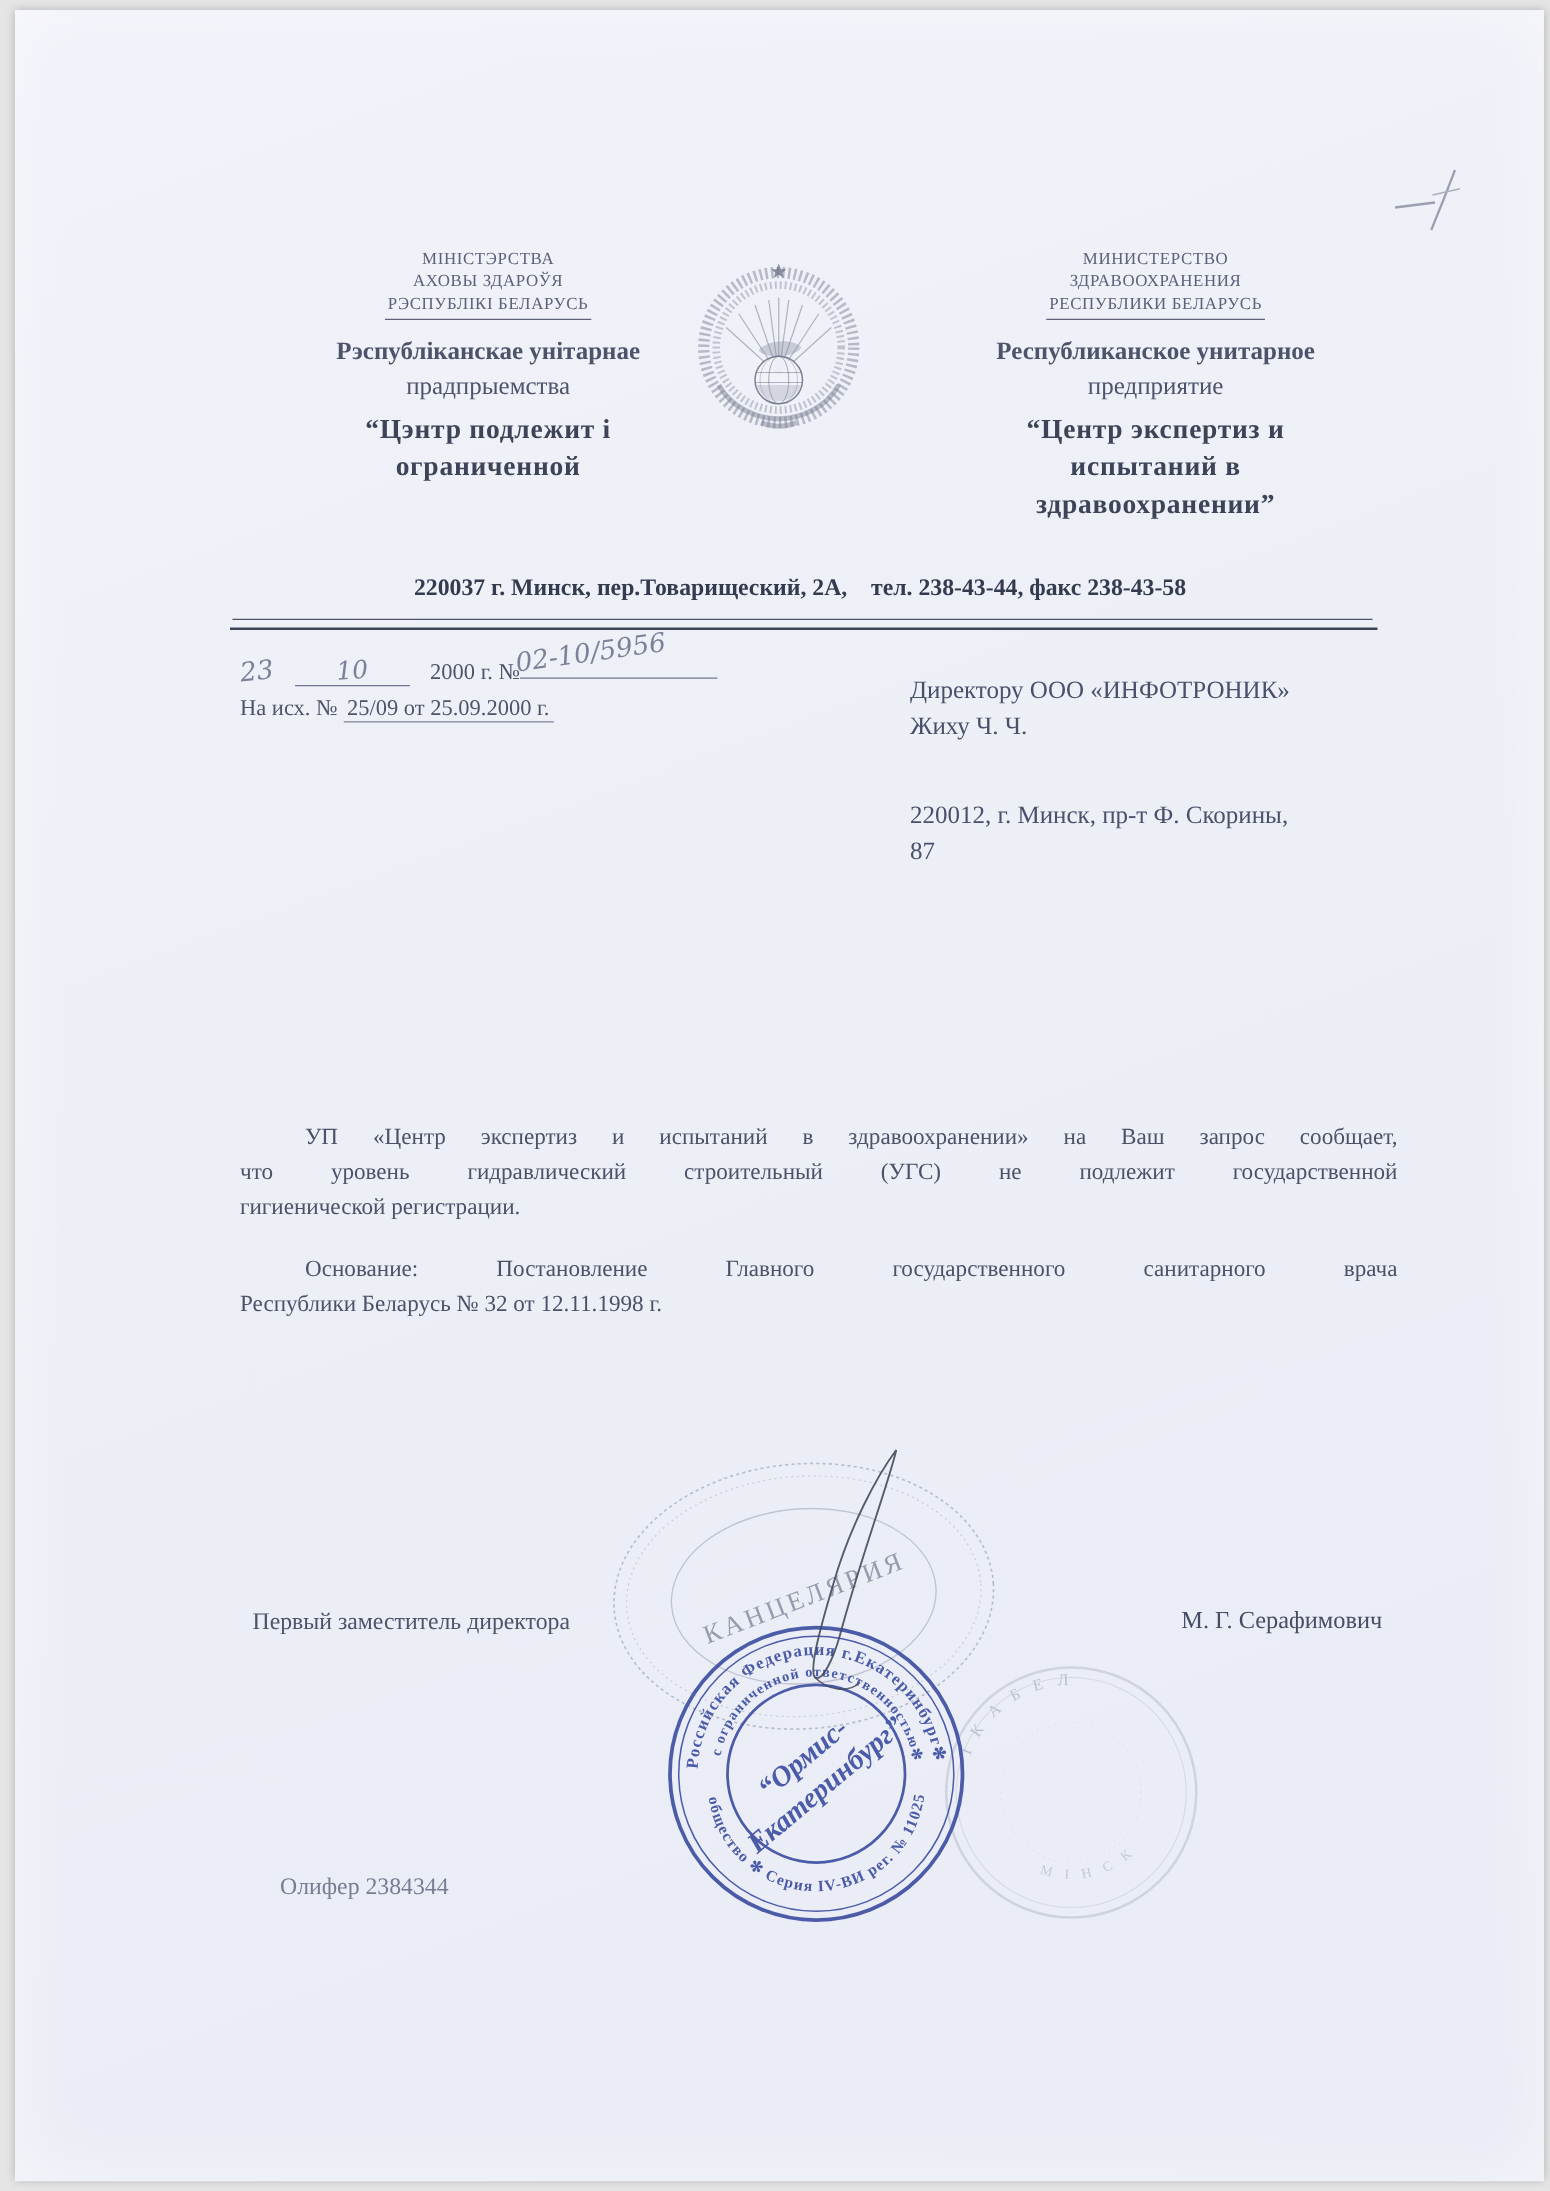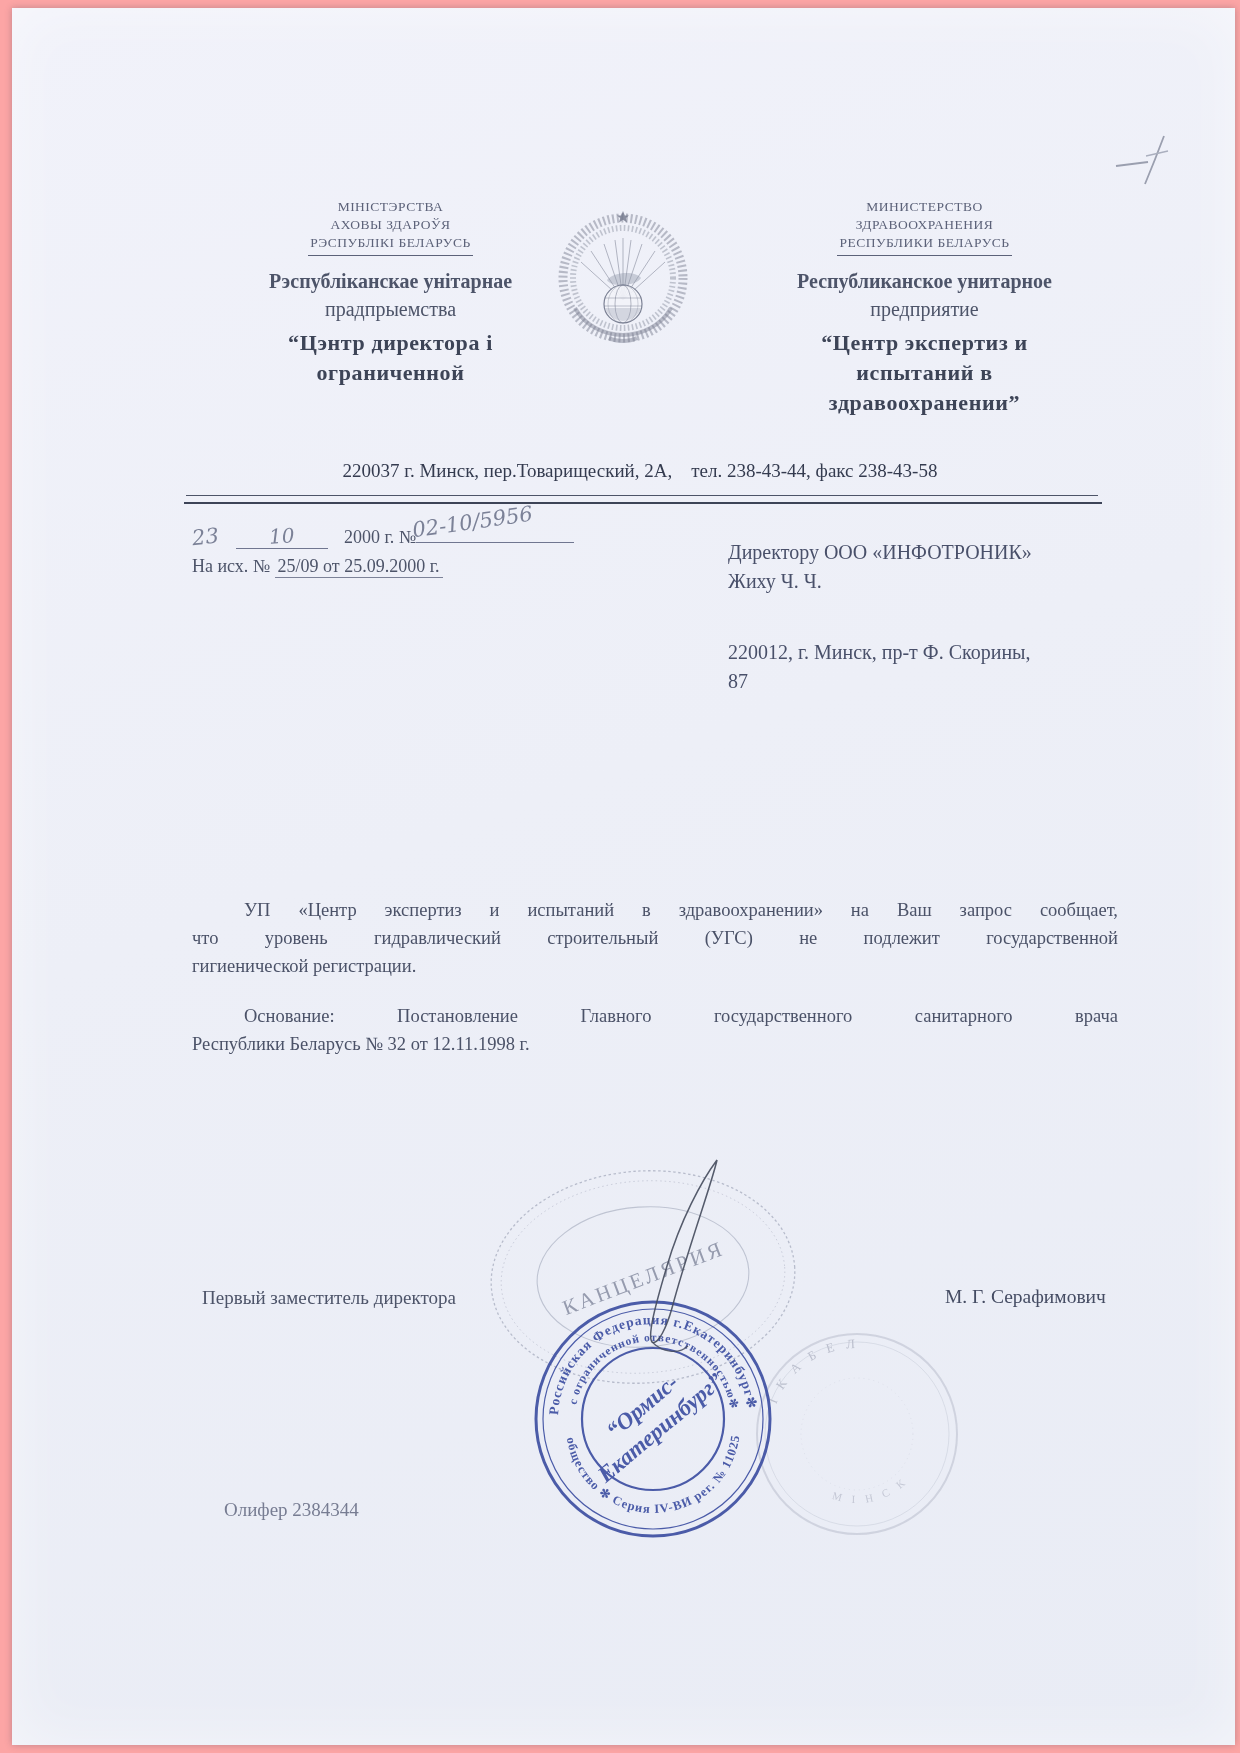--- a/index.html
+++ b/index.html
@@ -1,36 +1,36 @@
 <!DOCTYPE html>
 <html><head>
 <meta charset="utf-8">
 <style>
   html,body{margin:0;padding:0;background:#fbfbfd;}
-  .stage{position:relative;width:1240px;height:1753px;overflow:hidden;background:#fca5a5;
+  .stage{position:relative;width:1240px;height:1753px;overflow:hidden;background:#e5e5e5;
          font-family:"Liberation Serif", serif;}
   .paper{position:absolute;left:12px;top:8px;right:5px;bottom:8px;
          background:linear-gradient(160deg,#f1f2fa 0%,#edeff7 45%,#e9ecf5 100%);
          box-shadow:0 0 7px rgba(40,45,70,.28), inset 0 0 60px rgba(255,255,255,.5);}
   .abs{position:absolute;}
   .ctr{text-align:center;}
 
   
   .hdr{width:445px;color:#555b72;}
   .hdr-left{left:156px;top:190px;}
   .hdr-right{left:690px;top:190px;}
   .min-line{font-size:13.5px;line-height:18px;letter-spacing:.5px;color:#5c6279;}
   .min-underline{display:inline-block;border-bottom:1.4px solid #5c6279;padding:0 2px 3px 2px;}
   .org-line{font-size:20px;line-height:28px;color:#4d5469;margin-top:0;}
   .org-gap{margin-top:11px;font-weight:bold;}
   .name-line{font-size:22px;line-height:30px;font-weight:bold;letter-spacing:.6px;color:#3d4457;}
   .name-gap{margin-top:5px;}
 
   
-  .addr{left:158px;top:452px;width:940px;font-size:19px;font-weight:normal;color:#343b4f;white-space:pre;}
+  .addr{left:158px;top:452px;width:940px;font-size:19px;font-weight:bold;color:#343b4f;white-space:pre;}
   .rule{height:0;}
   .rule-thin{left:174px;top:487px;width:912px;border-top:1.5px solid #4d5468;}
   .rule-thick{left:172px;top:494px;width:918px;border-top:2.5px solid #3d4457;}
 
   
   .ref{left:180px;top:516px;font-size:18px;color:#4d5469;}
   .ref-row1{display:flex;align-items:baseline;}
   .hand{font-family:"DejaVu Serif", serif;font-style:italic;color:#7b8197;}
   .hand-day{display:inline-block;font-size:21px;transform:rotate(-6deg);width:44px;}
   .mline{display:inline-block;width:92px;border-bottom:1.3px solid #707690;text-align:center;}
@@ -82,21 +82,21 @@
     <path d="M56,12 C50,28 42,48 37,60" stroke="#868b9d" stroke-width="1.8" fill="none"></path>
     <path d="M38,32 L60,27" stroke="#9a9fb0" stroke-width="1.4" fill="none"></path>
   </svg>
 
   <div class="abs hdr hdr-left ctr">
     <div class="min-line">МІНІСТЭРСТВА</div>
     <div class="min-line">АХОВЫ ЗДАРОЎЯ</div>
     <div class="min-line"><span class="min-underline">РЭСПУБЛІКІ БЕЛАРУСЬ</span></div>
     <div class="org-line org-gap">Рэспубліканскае унітарнае</div>
     <div class="org-line">прадпрыемства</div>
-    <div class="name-line name-gap">“Цэнтр директора і</div>
+    <div class="name-line name-gap">“Цэнтр подлежит і</div>
     <div class="name-line">ограниченной</div>
   </div>
 
   <svg class="abs" style="left:535px;top:196px;" width="150" height="148" viewBox="0 0 150 148">
     <circle cx="76" cy="74" r="60" fill="none" stroke="#7d8294" stroke-width="9" stroke-dasharray="2 2.6" opacity=".5"></circle>
     <circle cx="76" cy="74" r="50" fill="none" stroke="#7d8294" stroke-width="6" stroke-dasharray="1.6 2.4" opacity=".42"></circle>
     <polygon points="76,7 77.8,11.4 82,11.4 78.8,14.1 80,18.4 76,15.7 72,18.4 73.2,14.1 70,11.4 74.2,11.4" fill="#70768a" opacity=".8"></polygon>
     <g stroke="#7d8294" stroke-width="1" opacity=".55">
       <line x1="76" y1="96" x2="34" y2="58"></line>
           <line x1="76" y1="96" x2="44" y2="47"></line>

